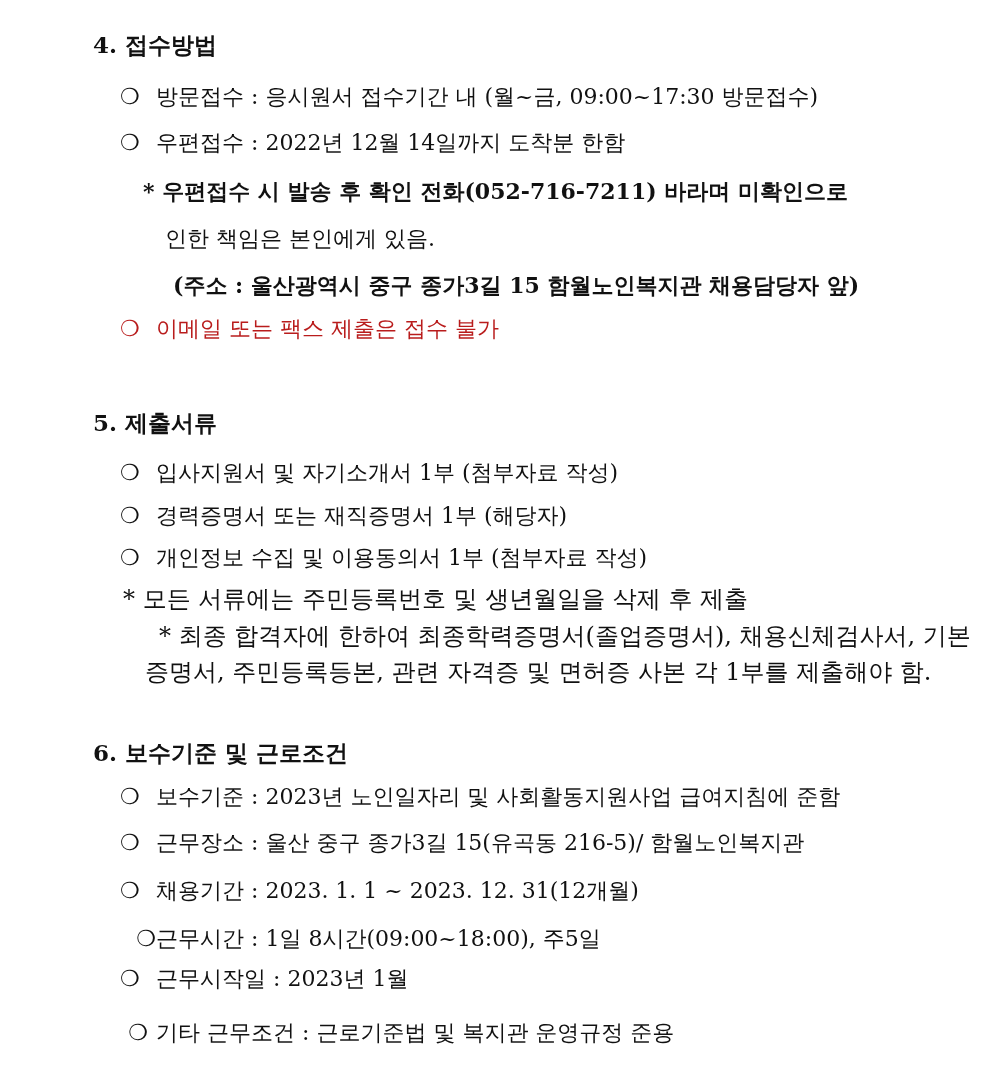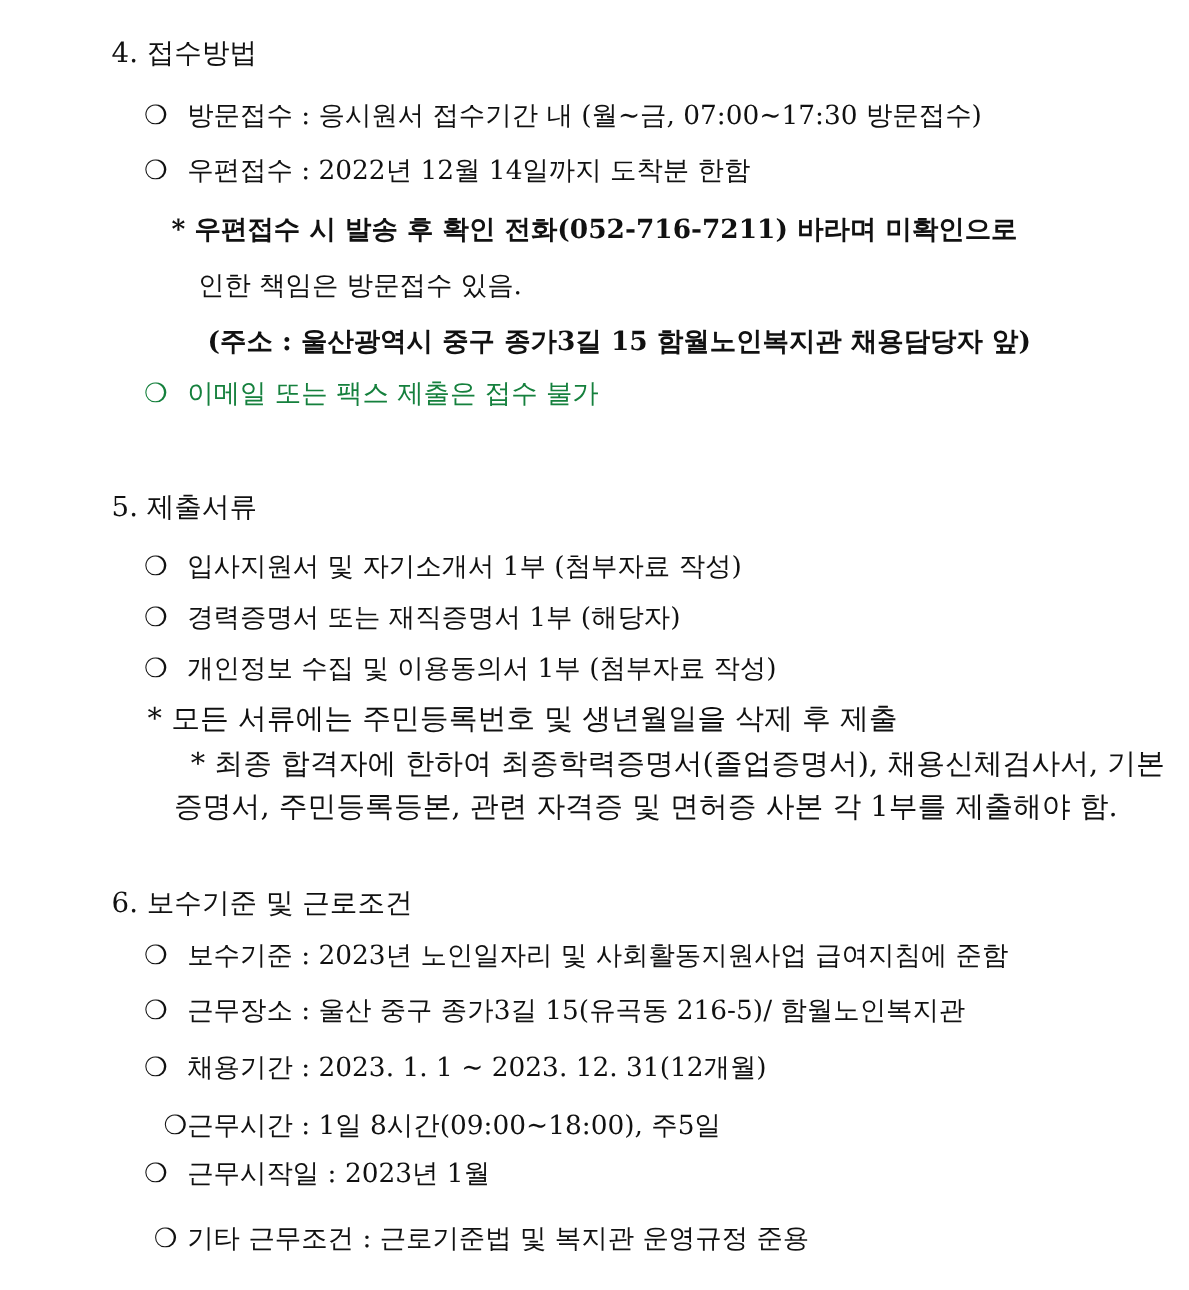--- a/index.html
+++ b/index.html
@@ -2,39 +2,39 @@
 <html><head>
 <meta charset="utf-8">
 <style>
   html, body { margin: 0; padding: 0; background: #ffffff; }
   body {
     width: 991px; height: 1075px; position: relative; overflow: hidden;
     font-family: "DejaVu Serif", "Liberation Serif", serif;
     color: #111111;
   }
   .line { position: absolute; white-space: nowrap; font-size: 22px; line-height: 30px; }
-  .heading { font-weight: normal; font-size: 23px; }
+  .heading { font-weight: bold; font-size: 23px; }
   .bold { font-weight: bold; }
-  .red { color: #15803d; }
+  .red { color: #b91c1c; }
   .bullet { display: inline-block; width: 36px; }
   .note { font-size: 24px; }
 </style>
 </head>
 <body>
 
 <div class="line heading" style="left:93px; top:30px;">4. 접수방법</div>
 
 <div class="line" style="left:120px; top:82px;">
-  <span class="bullet">❍</span><span>방문접수 : 응시원서 접수기간 내 (월~금, 07:00~17:30 방문접수)</span>
+  <span class="bullet">❍</span><span>방문접수 : 응시원서 접수기간 내 (월~금, 09:00~17:30 방문접수)</span>
 </div>
 <div class="line" style="left:120px; top:128px;">
   <span class="bullet">❍</span><span>우편접수 : 2022년 12월 14일까지 도착분 한함</span>
 </div>
 <div class="line" style="left:143px; top:176px;font-weight:bold;">* 우편접수 시 발송 후 확인 전화(052-716-7211) 바라며 미확인으로</div>
-<div class="line" style="left:165px; top:224px;">인한 책임은 방문접수 있음.</div>
+<div class="line" style="left:165px; top:224px;">인한 책임은 본인에게 있음.</div>
 <div class="line bold" style="left:125px; top:270px;margin-left:48px;">(주소 : 울산광역시 중구 종가3길 15  함월노인복지관 채용담당자 앞)</div>
 <div class="line red" style="left:120px; top:314px;">
   <span class="bullet">❍</span><span>이메일 또는 팩스 제출은 접수 불가</span>
 </div>
 
 <div class="line heading" style="left:93px; top:408px;">5. 제출서류</div>
 
 <div class="line" style="left:120px; top:458px;">
   <span class="bullet">❍</span><span>입사지원서 및 자기소개서 1부 (첨부자료 작성)</span>
 </div>

